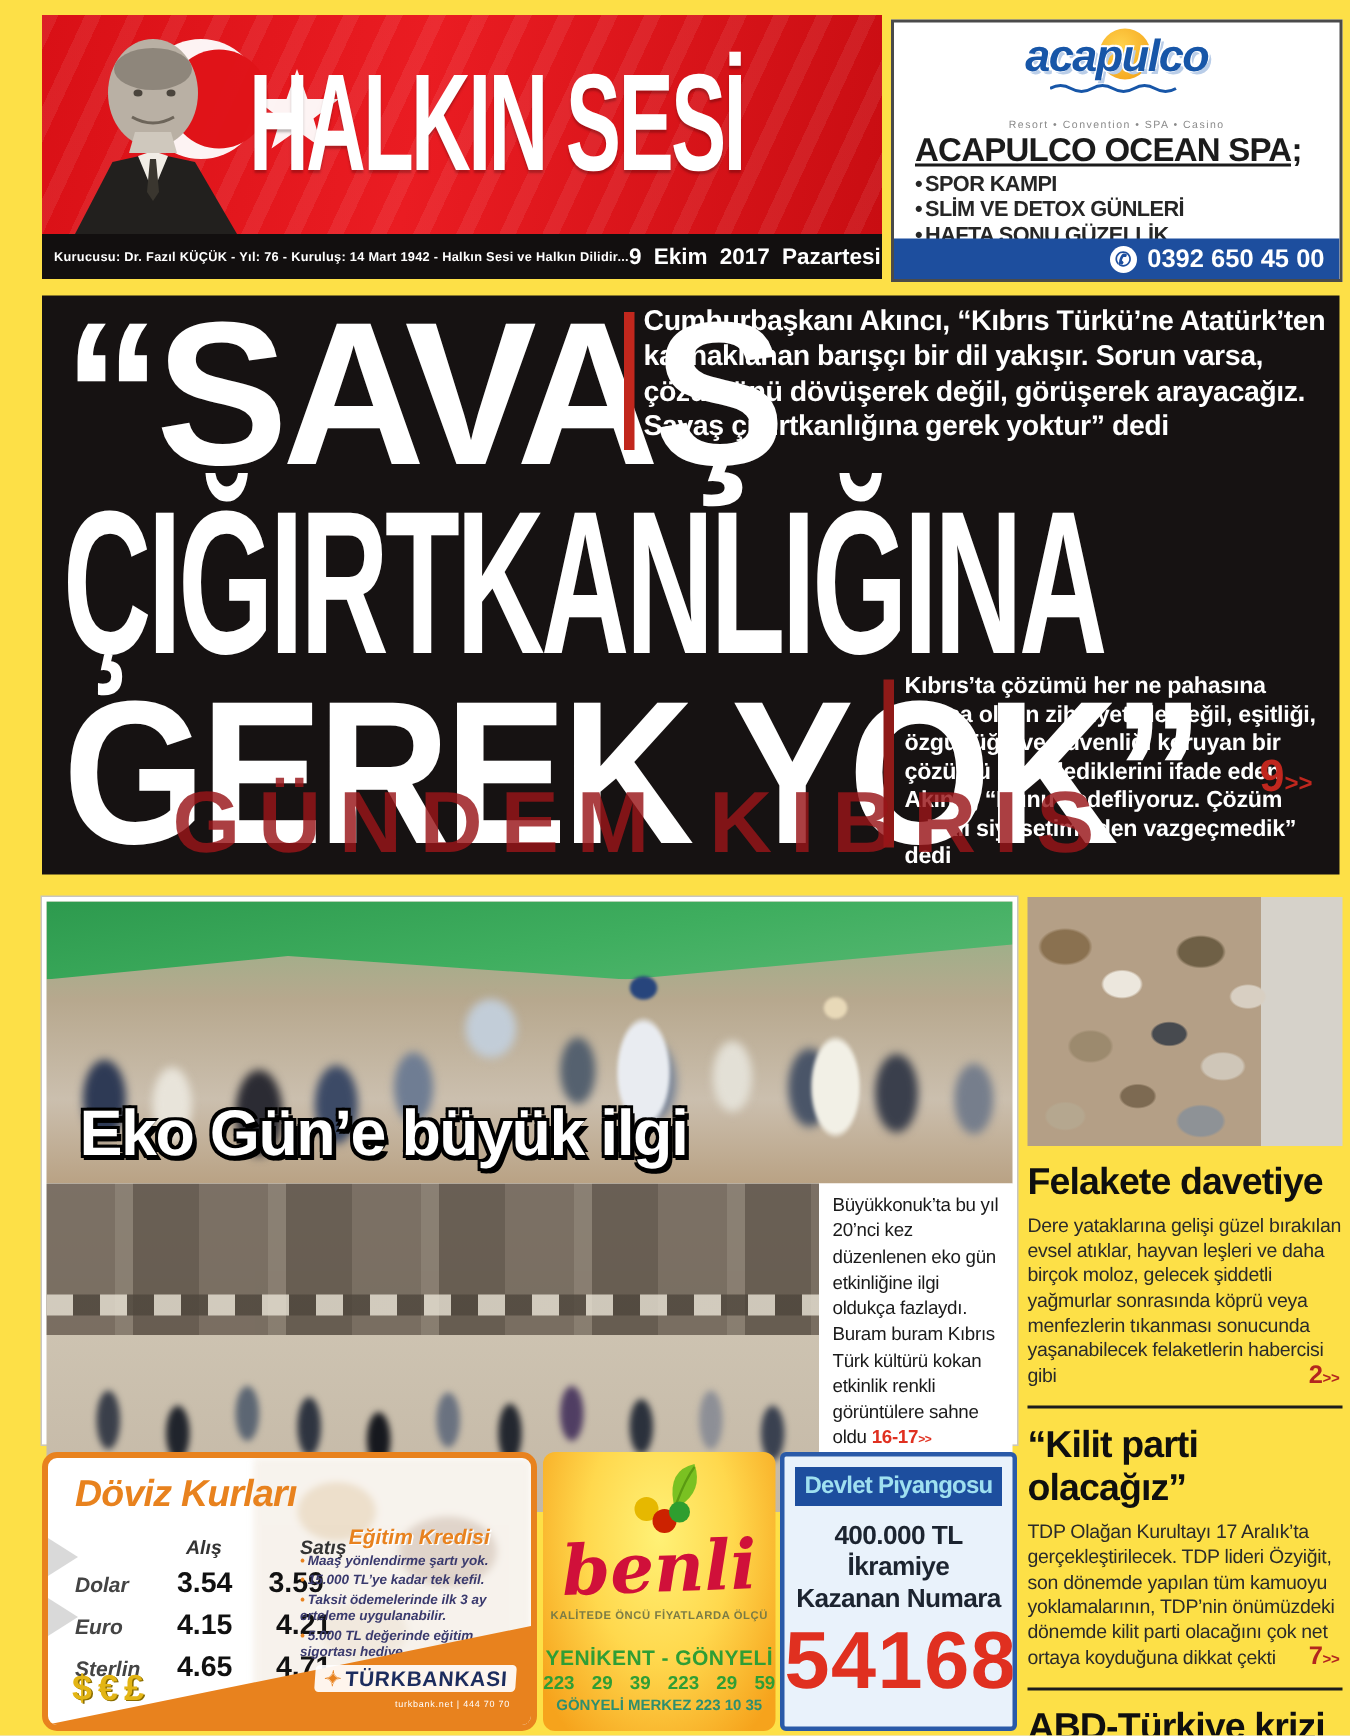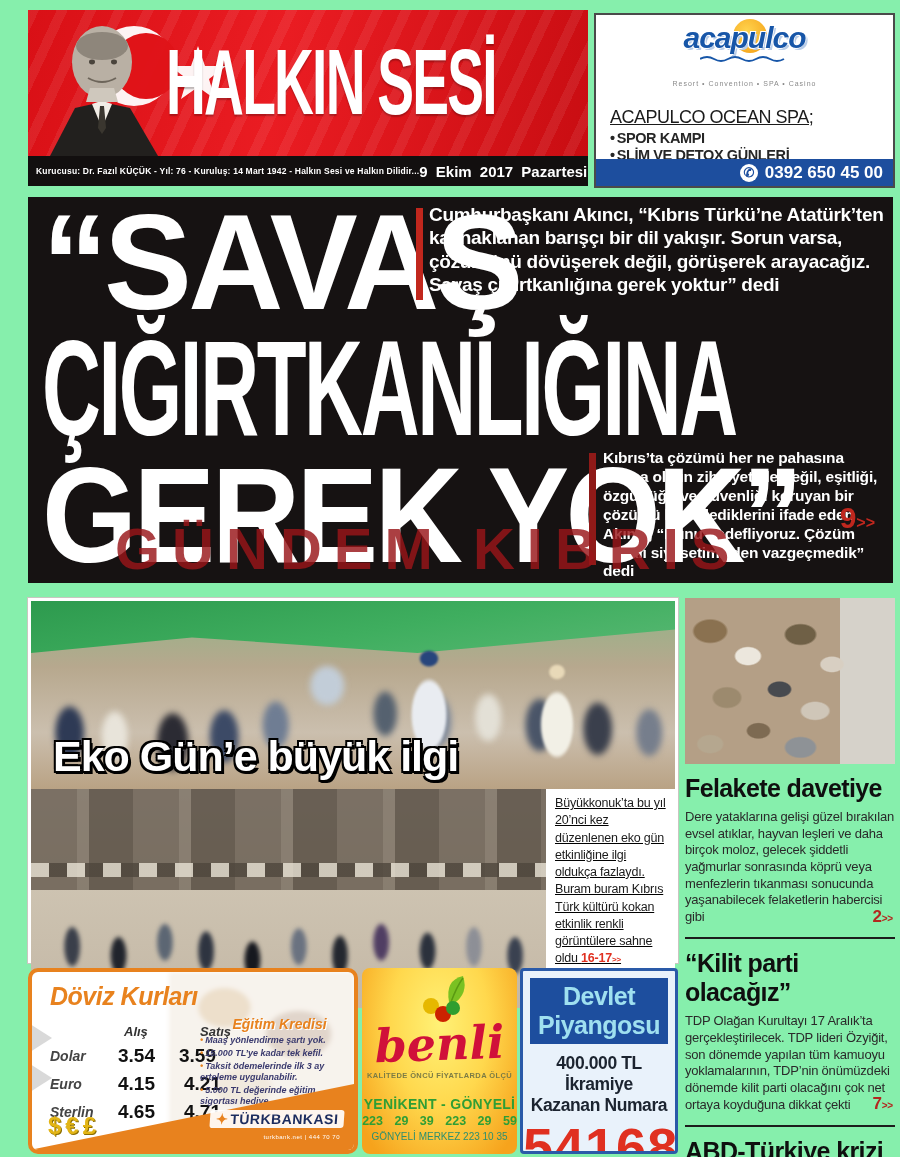--- a/index.html
+++ b/index.html
@@ -1,16 +1,16 @@
 <!DOCTYPE html>
 <html><head>
 <meta charset="utf-8">
 <style>
   html,body{margin:0;padding:0;background:#e9e7e3;}
-  .page{position:relative;width:900px;height:1157px;background:#86efac;overflow:hidden;
+  .page{position:relative;width:900px;height:1157px;background:#fde047;overflow:hidden;
         font-family:"Liberation Sans",sans-serif;margin:0 auto;}
   .abs{position:absolute;}
 
   
   .masthead{left:28px;top:10px;width:560px;height:146px;
     background:
       repeating-linear-gradient(115deg, rgba(255,255,255,.07) 0 10px, rgba(0,0,0,0) 10px 26px),
       linear-gradient(100deg,#d91016 0%,#ea1c22 45%,#c90d12 100%);
     overflow:hidden;}
   .flag-svg{position:absolute;left:58px;top:4px;opacity:.95;}
@@ -26,21 +26,21 @@
   
   .acap{left:594px;top:13px;width:301px;height:175px;background:#fff;border:2px solid #4a4a4a;
     box-sizing:border-box;overflow:hidden;}
   .acap-logo-wrap{position:relative;text-align:center;padding-top:6px;height:58px;}
   .acap-sun{position:absolute;left:50%;top:4px;transform:translateX(-12px);width:34px;height:34px;
     border-radius:50%;background:radial-gradient(circle at 40% 35%,#ffd34d,#f39c12);}
   .acap-logo{position:relative;font-size:30px;font-weight:900;font-style:italic;color:#1756a8;
     text-shadow:-1px -1px 0 #fff,1px -1px 0 #fff,-1px 1px 0 #fff,2px 2px 0 #b9cde8;letter-spacing:-1px;}
   .acap-wave{display:block;margin:0 auto;}
   .acap-tag{ text-align:center;font-size:7px;color:#8a8a8a;letter-spacing:1px;margin-top:1px;}
-  .acap-head{margin:20px 0 2px 14px;font-size:18px;font-weight:400;color:#1b1b1b;
+  .acap-head{margin:0 0 2px 14px;font-size:22px;font-weight:700;color:#1b1b1b;
     text-decoration:underline;letter-spacing:-.5px;}
   .acap-item{margin:1px 0 0 14px;font-size:14.5px;font-weight:900;color:#262626;letter-spacing:-.4px;}
   .acap-item .b{margin-right:2px;}
   .acap-bar{position:absolute;left:0;bottom:0;width:100%;height:27px;background:#1d4e9e;color:#fff;
     display:flex;align-items:center;justify-content:flex-end;padding-right:10px;box-sizing:border-box;
     font-size:17px;font-weight:bold;}
   .phone-ic{display:inline-block;width:18px;height:18px;border-radius:50%;background:#fff;color:#1d4e9e;
     font-size:13px;line-height:18px;text-align:center;margin-right:7px;font-weight:bold;}
 
   
@@ -88,21 +88,21 @@
     background:
       radial-gradient(14px 12px at 50% 8%,#27457c 0 60%,transparent 70%),
       radial-gradient(26px 52px at 50% 55%,#e9ecf1 0 62%,transparent 72%);}
   .dancer2{position:absolute;left:500px;top:62px;width:52px;height:112px;filter:blur(1px);
     background:
       radial-gradient(12px 11px at 50% 8%,#e8d9b8 0 60%,transparent 70%),
       radial-gradient(24px 48px at 50% 55%,#f2f0e6 0 62%,transparent 72%);}
   .caption{position:absolute;left:22px;bottom:8px;color:#fff;font-weight:900;font-size:43px;
     letter-spacing:-1px;z-index:5;
     text-shadow:-2px -2px 0 #000,2px -2px 0 #000,-2px 2px 0 #000,3px 3px 0 #000,0 3px 0 #000;}
-  .photo-bottom{position:relative;width:100%;height:219px;display:flex;text-decoration:underline;}
+  .photo-bottom{position:relative;width:100%;height:219px;display:flex;}
   .street{position:relative;width:515px;height:100%;overflow:hidden;
     background:linear-gradient(#d9d2c6 0%,#cec4b2 40%,#c4b8a6 100%);}
   .street-band{position:absolute;left:0;top:0;width:100%;height:46%;
     background:
       repeating-linear-gradient(90deg,#6b6054 0 46px,#7d7265 46px 58px,#564c41 58px 102px),
       #5f564a;opacity:.85;}
   .street-awn{position:absolute;left:0;top:34%;width:100%;height:14px;
     background:repeating-linear-gradient(90deg,#e8e2d4 0 18px,#4e463c 18px 36px);opacity:.8;}
   .crowdB{position:absolute;inset:0;filter:blur(2px);
     background:
@@ -175,26 +175,26 @@
   .tb-tag{position:absolute;right:14px;bottom:10px;color:#fff;font-size:6px;letter-spacing:.5px;}
 
   .benli{left:362px;top:968px;width:155px;height:186px;border-radius:8px;overflow:hidden;
     background:radial-gradient(ellipse at 50% 30%,#fff176 0%,#ffd84d 45%,#f6a31c 90%);
     text-align:center;box-sizing:border-box;}
   .benli-logo{font-family:"DejaVu Serif",serif;font-style:italic;font-weight:bold;font-size:46px;
     color:#d0103a;line-height:.9;margin-top:-6px;transform:rotate(-2deg);}
   .benli-tag{font-size:7.5px;font-weight:bold;color:#7b7b45;letter-spacing:.4px;margin-top:6px;}
   .benli-l1{font-size:14px;font-weight:900;color:#2f9e35;margin-top:16px;letter-spacing:.3px;}
   .benli-l2{font-size:12.5px;font-weight:900;color:#2f9e35;margin-top:2px;word-spacing:8px;}
-  .benli-l3{font-size:10px;font-weight:400;color:#2e8f6e;margin-top:3px;}
+  .benli-l3{font-size:10px;font-weight:700;color:#2e8f6e;margin-top:3px;}
   .benli-l4{font-size:10px;font-weight:900;color:#2e8f6e;margin-top:18px;}
 
   .lotto{left:520px;top:968px;width:158px;height:186px;background:#e9f2fb;border:3px solid #2a5aa8;
     border-radius:4px;box-sizing:border-box;text-align:center;overflow:hidden;}
-  .lotto-head{margin:7px 7px 0 7px;background:#1d4e9e;color:#9fe0f0;font-weight:900;font-size:25px;
+  .lotto-head{margin:7px 7px 0 7px;background:#1d4e9e;color:#9fe0f0;font-weight:900;font-size:16px;
     padding:4px 0;letter-spacing:-.5px;}
   .lotto-l{font-size:17.5px;font-weight:900;color:#1c2430;letter-spacing:-.4px;}
   .lotto-l.first{margin-top:9px;}
   .lotto-num{font-size:54px;font-weight:900;color:#e03020;letter-spacing:1px;margin-top:4px;line-height:1;}
 </style>
 </head>
 <body>
 
 <div class="page">
 

